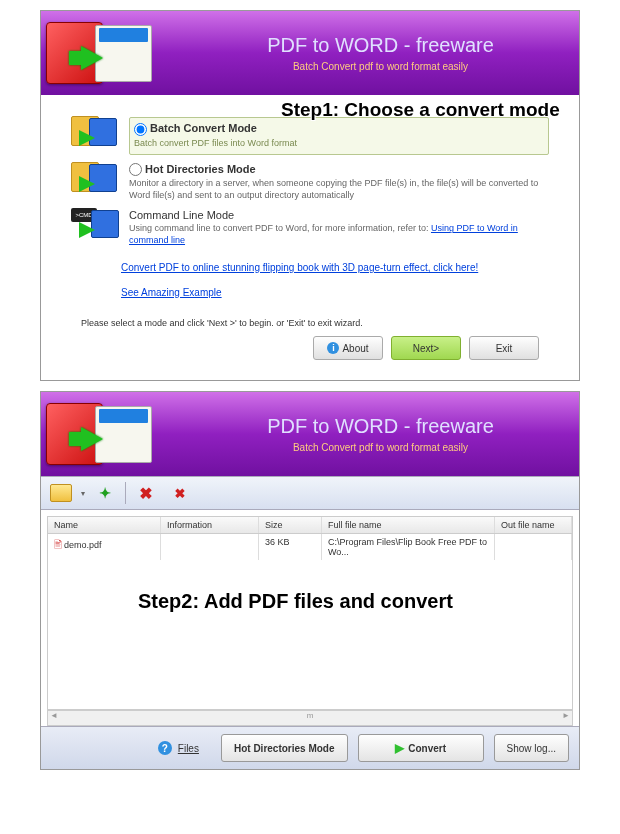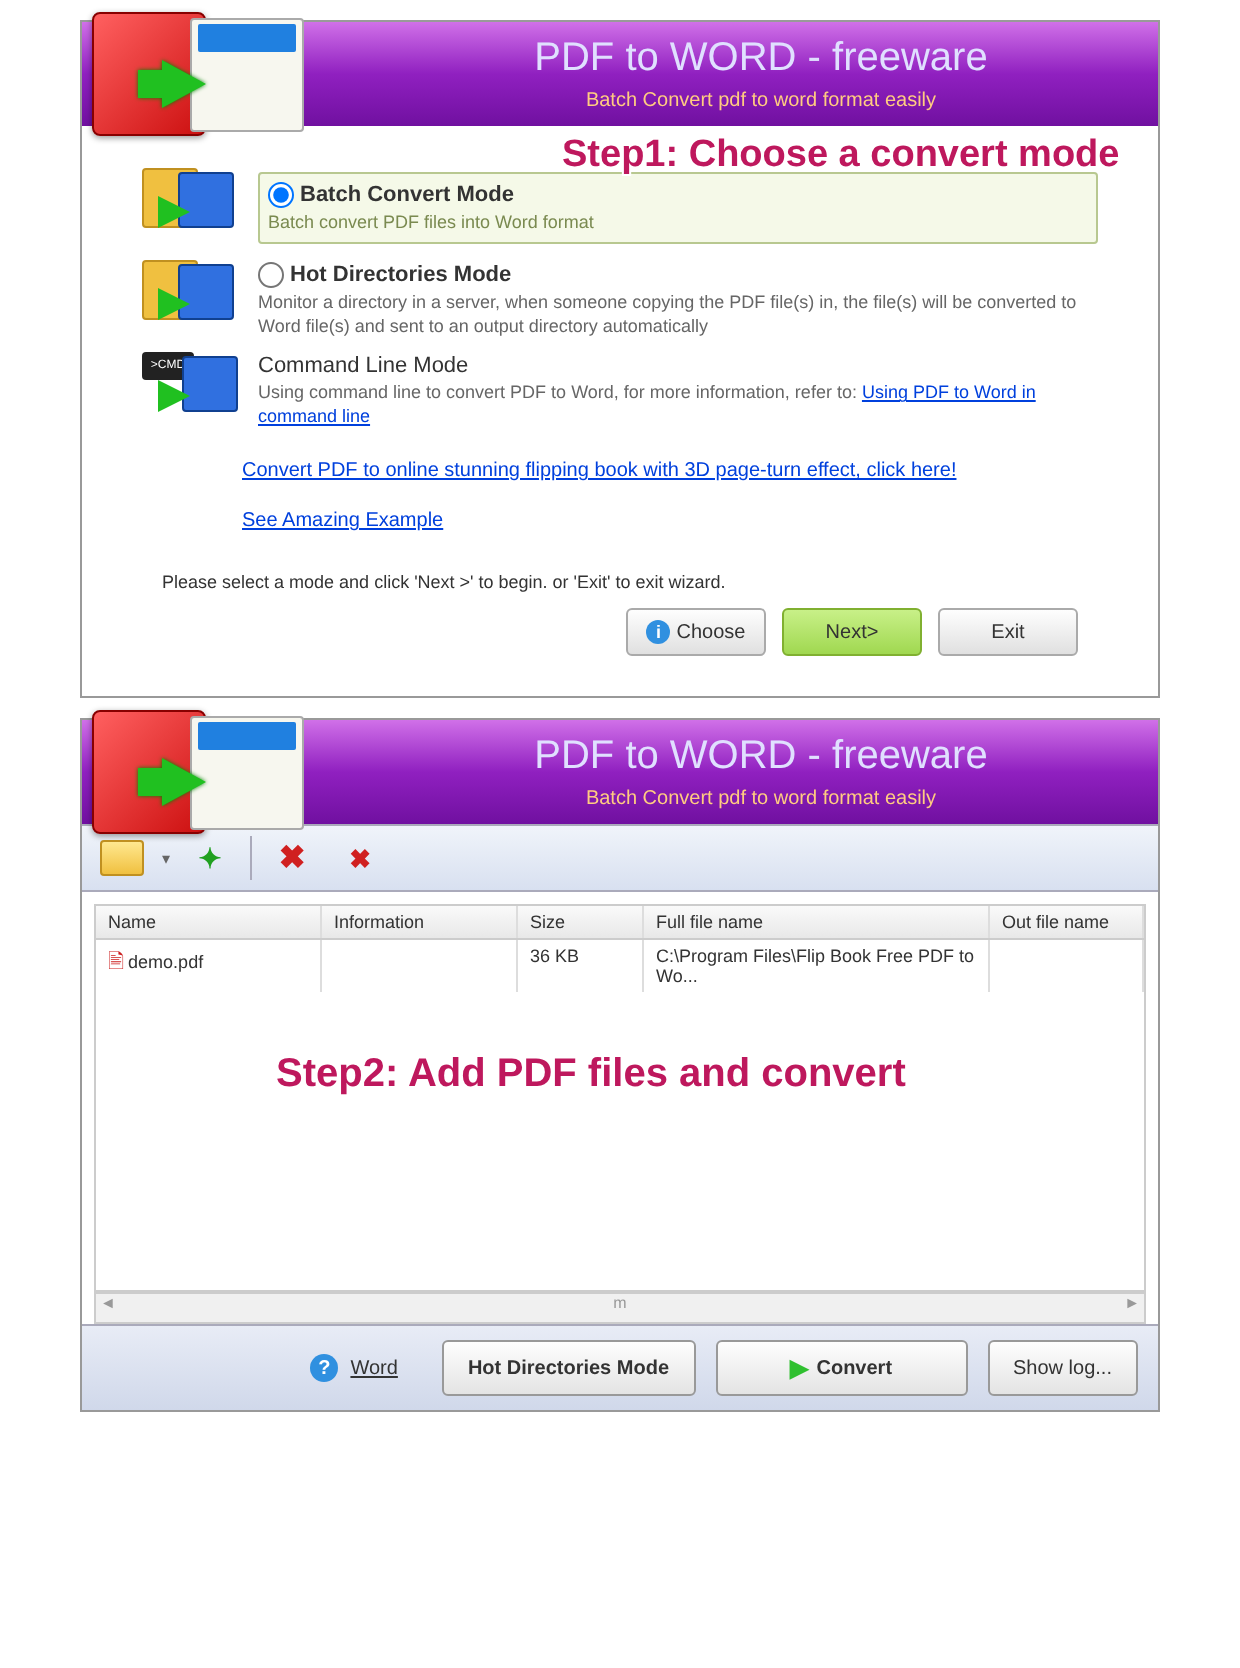--- a/index.html
+++ b/index.html
@@ -1,17 +1,17 @@
 <!DOCTYPE html>
 <html><head>
 <meta charset="utf-8">
 <style>
 body{margin:0;background:#fff;font-family:Verdana,Arial,sans-serif;font-size:10px;color:#333;width:620px}
 .card{margin:10px 40px;border:1px solid #999;background:#fff}
-.header{height:52px;background:linear-gradient(180deg,#d070e8 0%,#9020c0 50%,#7010a0 100%);position:relative;display:flex;align-items:center;padding-left:5px}
+.header{height:84px;background:linear-gradient(180deg,#d070e8 0%,#9020c0 50%,#7010a0 100%);position:relative;display:flex;align-items:center;padding-left:5px}
 .hdr-icon{display:flex;align-items:center;position:relative;height:70px}
 .red-pdf{width:55px;height:60px;background:linear-gradient(135deg,#ff6060,#cc1010);border-radius:4px;border:1px solid #880000;box-shadow:0 1px 3px rgba(0,0,0,.4)}
 .blue-word{width:55px;height:55px;background:#f7f7ef;border:1px solid #aaa;border-radius:2px;margin-left:-8px;position:relative}
 .blue-word:before{content:"";position:absolute;top:2px;left:3px;right:3px;height:14px;background:#2080e0;border-radius:1px}
 .arrow{position:absolute;left:35px;top:28px;width:0;height:0;border-top:12px solid transparent;border-bottom:12px solid transparent;border-left:22px solid #20c020;filter:drop-shadow(0 0 1px #008000);z-index:5}
 .arrow:before{content:"";position:absolute;left:-34px;top:-7px;width:14px;height:14px;background:#20c020}
 .hdr-txt{margin-left:30px;color:#fff}
 .hdr-title{font-size:20px;color:#e0e0ff;font-weight:normal}
 .hdr-sub{font-size:10px;color:#ffcc80;margin-top:4px;text-align:center}
 .body1{padding:15px 30px 10px;min-height:230px;position:relative}
@@ -26,21 +26,21 @@
 .mode-desc{color:#7a8a50;font-size:9px;margin-top:2px;line-height:1.3}
 .mode-title input[type=radio]{vertical-align:middle;margin:0 3px 0 0}
 .link{color:#0040dd;text-decoration:underline;cursor:pointer}
 .links{margin:8px 0 0 50px}
 .links div{margin:14px 0}
 .prompt{text-align:left;font-size:9px;margin:20px 10px 4px}
 .btnrow{display:flex;justify-content:flex-end;gap:8px;padding:4px 10px 10px}
 .btn{min-width:68px;height:22px;border:1px solid #aaa;background:linear-gradient(#fefefe,#e0e0e0);border-radius:3px;font-size:10px;display:flex;align-items:center;justify-content:center;cursor:pointer}
 .btn.green{background:linear-gradient(#c8f088,#a0d850);border-color:#80b030}
 .info-i{width:12px;height:12px;border-radius:50%;background:#3090e0;color:#fff;font-weight:bold;font-size:9px;display:inline-flex;align-items:center;justify-content:center;margin-right:3px}
-.overlay{position:absolute;font-size:19px;font-weight:900;color:#be185d;text-shadow:1px 1px 0 #fff,-1px -1px 0 #fff,1px -1px 0 #fff,-1px 1px 0 #fff;pointer-events:none;line-height:1.2}
+.overlay{position:absolute;font-size:19px;font-weight:900;color:#000000;text-shadow:1px 1px 0 #fff,-1px -1px 0 #fff,1px -1px 0 #fff,-1px 1px 0 #fff;pointer-events:none;line-height:1.2}
 .ov1{top:4px;left:240px;width:280px}
 .toolbar{height:32px;background:linear-gradient(#f0f4fa,#d8e0f0);border-top:1px solid #aab;border-bottom:1px solid #aab;display:flex;align-items:center;padding:0 6px;gap:6px}
 .tbtn{width:28px;height:24px;display:flex;align-items:center;justify-content:center;border-radius:2px;cursor:pointer}
 .folder{width:20px;height:16px;background:linear-gradient(#ffe890,#f0c040);border:1px solid #c09020;border-radius:2px;position:relative}
 .plus{color:#20a020;font-size:14px;font-weight:bold}
 .redx{color:#d02020;font-size:16px;font-weight:bold}
 .sep{width:1px;height:22px;background:#aab}
 .grid-head{display:flex;background:linear-gradient(#fafafa,#e8e8e8);border:1px solid #ccc;margin:6px 6px 0;font-size:9px}
 .grid-head>div,.grid-row>div{padding:3px 6px;border-right:1px solid #ddd}
 .c1{width:100px}.c2{width:85px}.c3{width:50px}.c4{width:160px}.c5{flex:1}
@@ -116,21 +116,21 @@
 
     <div class="links">
       <div class="link">Convert PDF to online stunning flipping book with 3D page-turn effect, click here!</div>
       <div class="link">See Amazing Example </div>
     </div>
 
     <div class="prompt">Please select a mode and click 'Next &gt;' to begin. or 'Exit' to exit wizard.</div>
     <div class="btnrow">
       <div class="btn">
           <span class="info-i">i</span>
-          <span>Choose</span>
+          <span>About</span>
         </div>
       <div class="btn green">
           <span>Next&gt;</span>
         </div>
       <div class="btn">
           <span>Exit</span>
         </div>
     </div>
   </div>
 </div>
@@ -181,21 +181,21 @@
       <div class="c5"></div>
     </div>
     <div class="overlay ov2">Step2: Add PDF files and convert</div>
   </div>
   <div class="scroll"><span>m</span></div>
 
   <div class="footer">
     <div class="spacer"></div>
     <div class="fbtn" style="border:none;background:none">
         <span class="help-q">?</span>
-        <span style="text-decoration:underline">Word</span>
+        <span style="text-decoration:underline">Files</span>
       </div>
     <div class="fbtn bold main">
         <span>Hot Directories Mode</span>
       </div>
     <div class="fbtn bold main">
         <span class="play">▶</span>
         <span>Convert</span>
       </div>
     <div class="fbtn">
         <span>Show log...</span>

